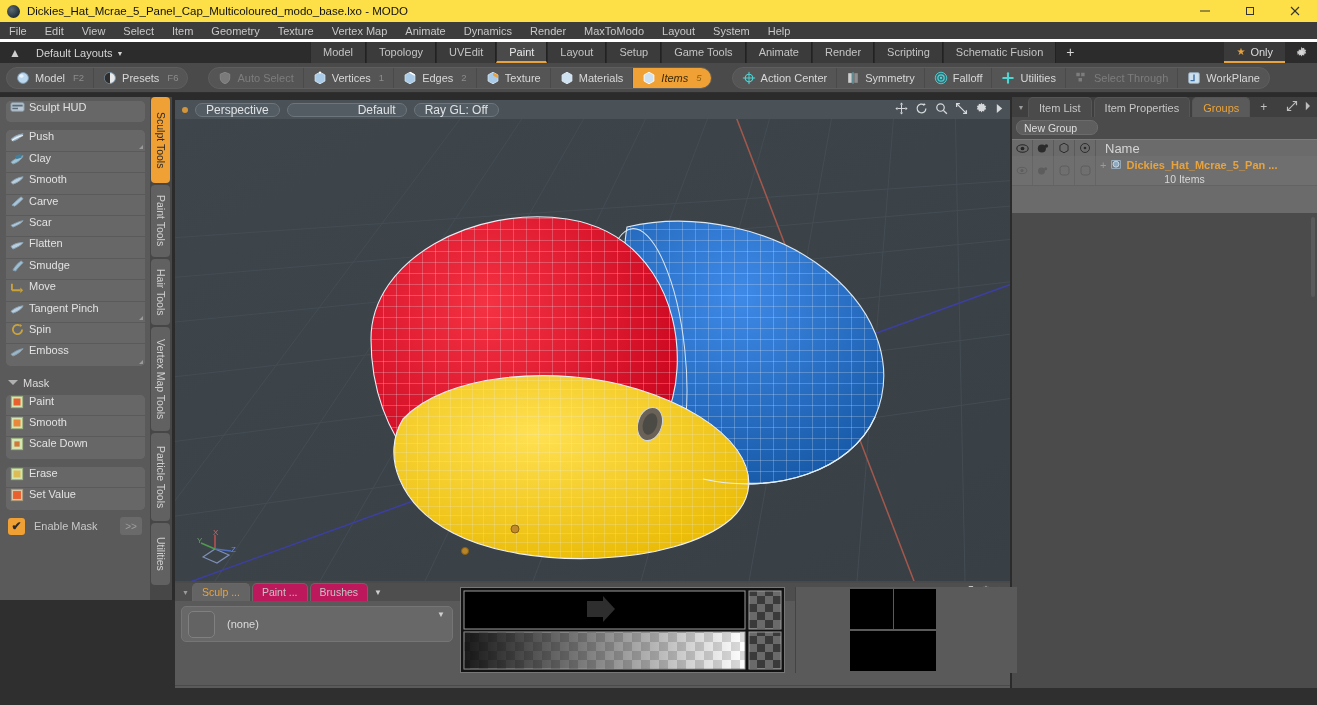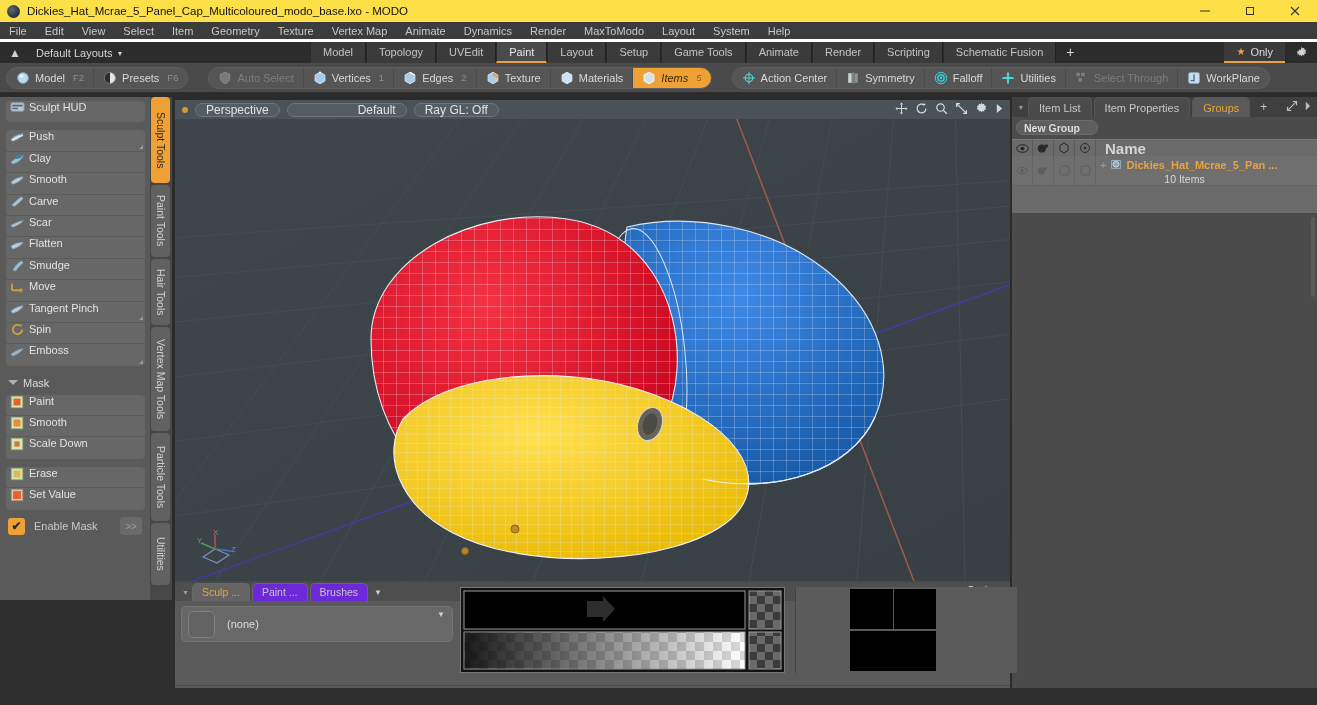--- a/index.html
+++ b/index.html
@@ -205,29 +205,29 @@
     padding: 0 10px; line-height: 20px; font-size: 11px; color: #c6c6c6;
     background: #4b4b4b; border-radius: 5px 5px 0 0;
     border: 1px solid #565656; border-bottom: none; margin-right: 2px;
   }
   .rp-tab.active { background: #5a5a5a; color: #e8a33d; }
   .rp-plus { padding: 0 8px; line-height: 20px; color: #c0c0c0; font-size: 12px;}
   .rp-tools { margin-left: auto; display:flex; align-items:center; gap:6px; padding-right:6px; color:#bdbdbd;}
   .newgroup {
     margin: 3px 0 0 4px; width: 82px; height: 15px; line-height: 14px;
     background: #5e5e5e; border: 1px solid #6b6b6b; border-radius: 7px;
-    font-size: 10.5px; color: #ddd; padding-left: 7px; font-weight: bold;
+    font-size: 10.5px; color: #ddd; padding-left: 7px;
   }
   .tree-head {
     margin-top: 4px; height: 17px; background: #6b6b6b; display: flex;
     align-items: center; border-top: 1px solid #7a7a7a;
   }
   .th-col { width: 21px; height:17px; display:flex; align-items:center; justify-content:center;
             border-right: 1px solid #5a5a5a; color:#2e2e2e;}
-  .th-name { padding-left: 9px; font-size: 15px; color: #d5d5d5; font-weight: bold;}
+  .th-name { padding-left: 9px; font-size: 13px; color: #d5d5d5;}
   .tree-row {
     height: 30px; background: #6f6f6f; display: flex; align-items: stretch;
     border-bottom: 1px solid #636363;
   }
   .tr-col { width: 21px; display:flex; align-items:center; justify-content:center;
             border-right: 1px solid #656565;}
   .tr-body { flex: 1; display: flex; flex-direction: column; justify-content: center; padding-left: 4px;}
   .tr-line1 { display:flex; align-items:center; gap:3px; }
   .tr-name { color: #e8a33d; font-size: 11px; font-weight: bold; white-space: nowrap;}
   .tr-sub { font-size: 10.5px; color: #d8d8d8; text-align: center; padding-right: 48px;}
@@ -237,21 +237,21 @@
 
   
   .bottom {
     position: absolute; top: 583px; left: 175px; width: 835px; height: 122px;
     background: #5a5a5a;
   }
   .bp-tabbar { height: 18px; background:#4e4e4e; display:flex; align-items:stretch; padding-left:4px;}
   .bp-arrow { width:13px; display:flex; align-items:center; justify-content:center; color:#9b9b9b; font-size:7px;}
   .bp-tab {
     padding: 0 9px; line-height: 17px; font-size: 10.5px; color: #c4c4c4;
-    background: #6d28d9; border-radius: 5px 5px 0 0; border:1px solid #676767;
+    background: #be185d; border-radius: 5px 5px 0 0; border:1px solid #676767;
     border-bottom:none; margin-right:2px; white-space:nowrap;
   }
   .bp-tab.active { background:#646464; color:#e8a33d; }
   .bp-caret { width:16px; display:flex;align-items:center;justify-content:center;color:#cfcfcf;font-size:8px;}
   .bp-tools { margin-left:auto; display:flex; align-items:center; gap:6px; padding-right:5px; color:#c3c3c3;}
   .brush-box {
     margin: 5px 6px 0 6px; height: 36px; background: #686868;
     border: 1px solid #757575; border-radius: 5px; display:flex; align-items:center;
     position: relative;
   }

